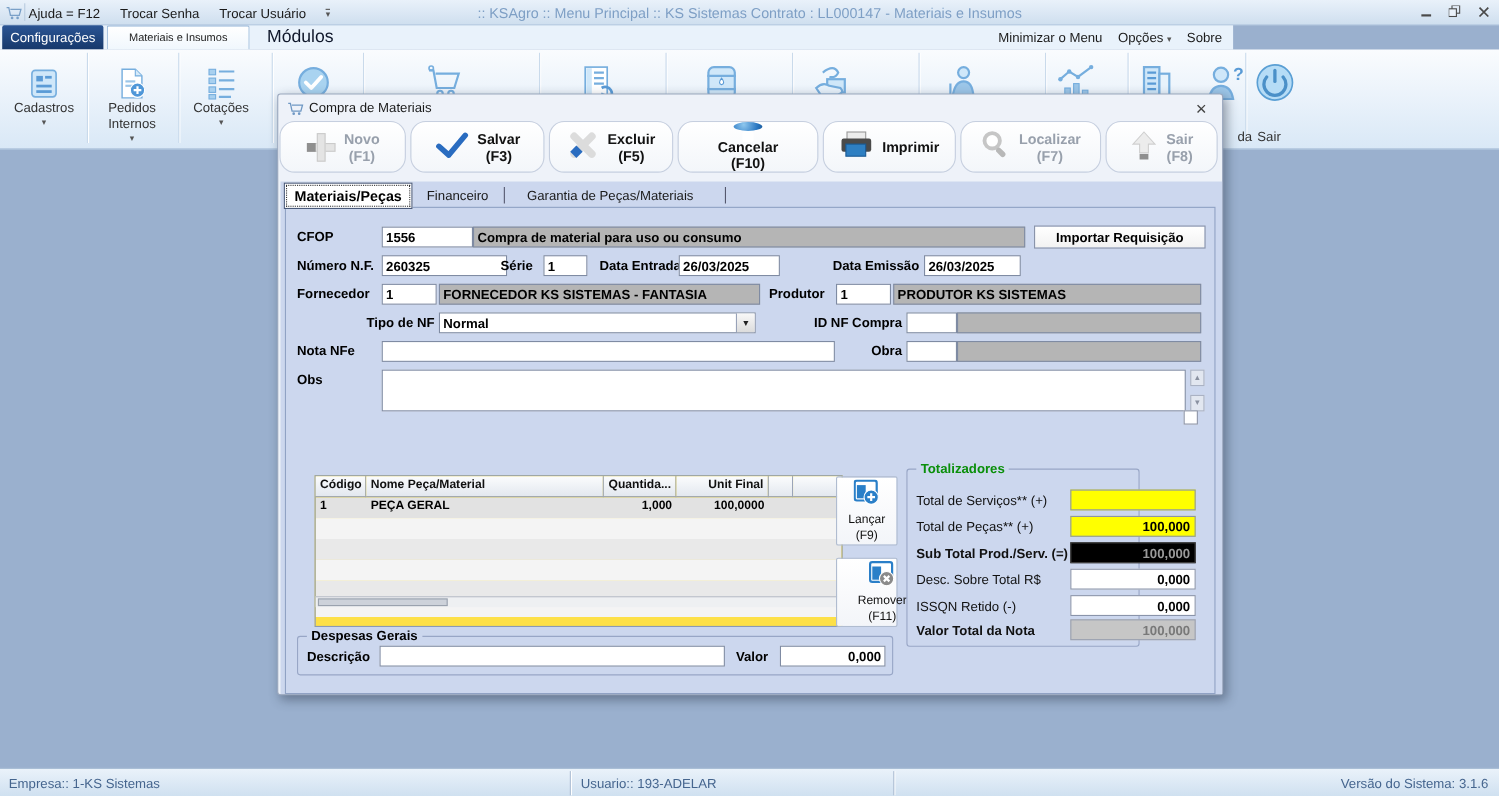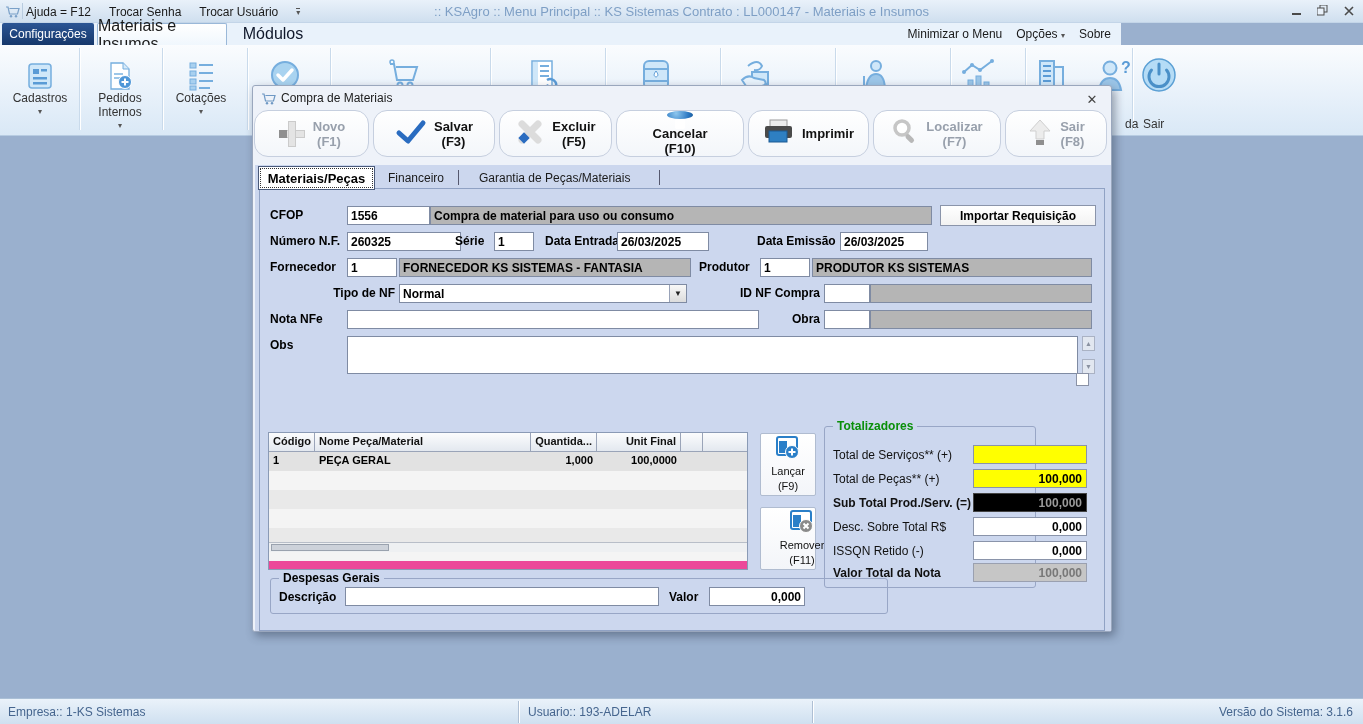--- a/index.html
+++ b/index.html
@@ -20,21 +20,21 @@
   .caret { font-size:8px; color:#555; }
   .caret-bar { display:inline-block; border-top:1px solid #555; padding-top:1px; font-size:8px; color:#555; line-height:6px; }
 
   
   .menubar { left:0; top:23px; width:1121px; height:22px; background:#e9f2fb; }
   .mtab-dark { left:2px; top:0; width:92px; height:22px; background:linear-gradient(#2b5594,#16386b);
     color:#fff; font-size:12px; display:flex; align-items:center; justify-content:center;
     border-radius:2px 2px 0 0; }
   .mtab-active { left:97px; top:0; width:130px; height:22px;
     background:linear-gradient(#ffffff,#f0f7fd); border:1px solid #9ab8d8; border-bottom:none;
-    border-radius:2px 2px 0 0; color:#1a1a1a; font-size:16px;
+    border-radius:2px 2px 0 0; color:#1a1a1a; font-size:10px;
     display:flex; align-items:center; justify-content:center; }
   .mtab-plain { left:233px; top:0; width:80px; height:22px; color:#0f172a; font-size:16px;
     display:flex; align-items:center; justify-content:center; }
   .menubar-right { right:10px; top:0; height:22px; display:flex; align-items:center; gap:14px;
     font-size:12px; color:#1a1a1a; }
 
   
   .ribbon { left:0; top:45px; width:1363px; height:91px;
     background:linear-gradient(180deg,#fafcfe 0%,#e8f1fa 55%,#d9e8f6 100%);
     border-bottom:1px solid #b7cce2; }
@@ -82,21 +82,21 @@
     font-size:8px; color:#222; }
 
   .obs-area { background:#fff; border:1px solid #7f8ba3; }
   .scr-btn { width:13px; height:15px; background:#e2e7f0; border:1px solid #aab2c4;
     display:flex; align-items:center; justify-content:center; font-size:7px; color:#8a91a0; }
 
   .chk-label { font-size:12px; font-weight:bold; color:#a6adc2; text-align:right; }
   .checkbox { width:13px; height:13px; background:#fff; border:1px solid #8a92a6; }
 
   
-  .grid { left:8px; top:243px; width:480px; height:138px; background:#ec4899; border:1px solid #8a9ab5; }
+  .grid { left:26px; top:243px; width:480px; height:138px; background:#fde047; border:1px solid #8a9ab5; }
   .grid-head { display:flex; height:19px; }
   .gh { height:19px; background:linear-gradient(#fbfcfd,#e3e8ef); border-right:1px solid #9aa4b8;
     border-bottom:1px solid #9aa4b8; font-size:11px; font-weight:bold; color:#111;
     padding:2px 4px; white-space:nowrap; overflow:hidden; }
   .gh.fill { flex:1; border-right:none; }
   .grid-body { height:109px; overflow:hidden; }
   .grow { display:flex; height:19px; font-size:11px; font-weight:bold; color:#000; }
   .gc { padding:2px 4px; white-space:nowrap; overflow:hidden; }
   .tr-data { background:#e2e2e2; }
   .tr-a { background:#f4f4f4; } .tr-b { background:#e9e9e9; }
@@ -518,21 +518,21 @@
         <div class="a tot-lbl b" style="left:8px;top:69px;">Sub Total Prod./Serv. (=)</div>
         <div class="a tfield f-black" style="left:148px;top:66px;">100,000</div>
         <div class="a tot-lbl" style="left:8px;top:93px;">Desc. Sobre Total R$</div>
         <div class="a tfield f-white" style="left:148px;top:90px;">0,000</div>
         <div class="a tot-lbl" style="left:8px;top:117px;">ISSQN Retido (-)</div>
         <div class="a tfield f-white" style="left:148px;top:114px;">0,000</div>
         <div class="a tot-lbl b" style="left:8px;top:139px;">Valor Total da Nota</div>
         <div class="a tfield f-gray" style="left:148px;top:136px;">100,000</div>
       </div>
 
-      <div class="a fieldset" style="left:10px;top:389px;width:618px;height:36px;padding-left:12px;">
+      <div class="a fieldset" style="left:10px;top:389px;width:542px;height:36px;padding-left:12px;">
         <div class="legend" style="left:8px;color:#000;">Despesas Gerais</div>
         <div class="a lbl" style="left:8px;top:11px;">Descrição</div>
         <div class="a inp" style="left:74px;top:8px;width:314px;"></div>
         <div class="a lbl" style="left:398px;top:11px;">Valor</div>
         <div class="a inp num" style="left:438px;top:8px;width:96px;">0,000</div>
       </div>
 
     </div>
   </div>
 

